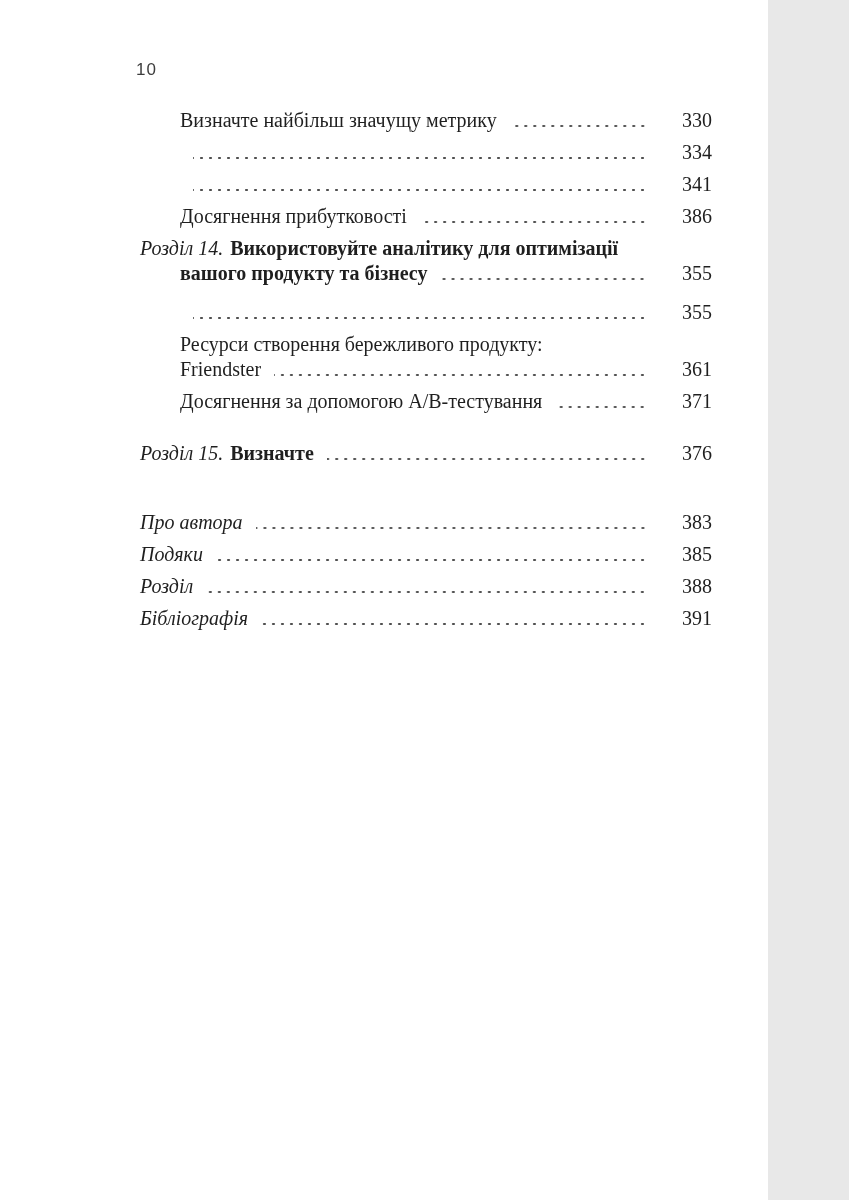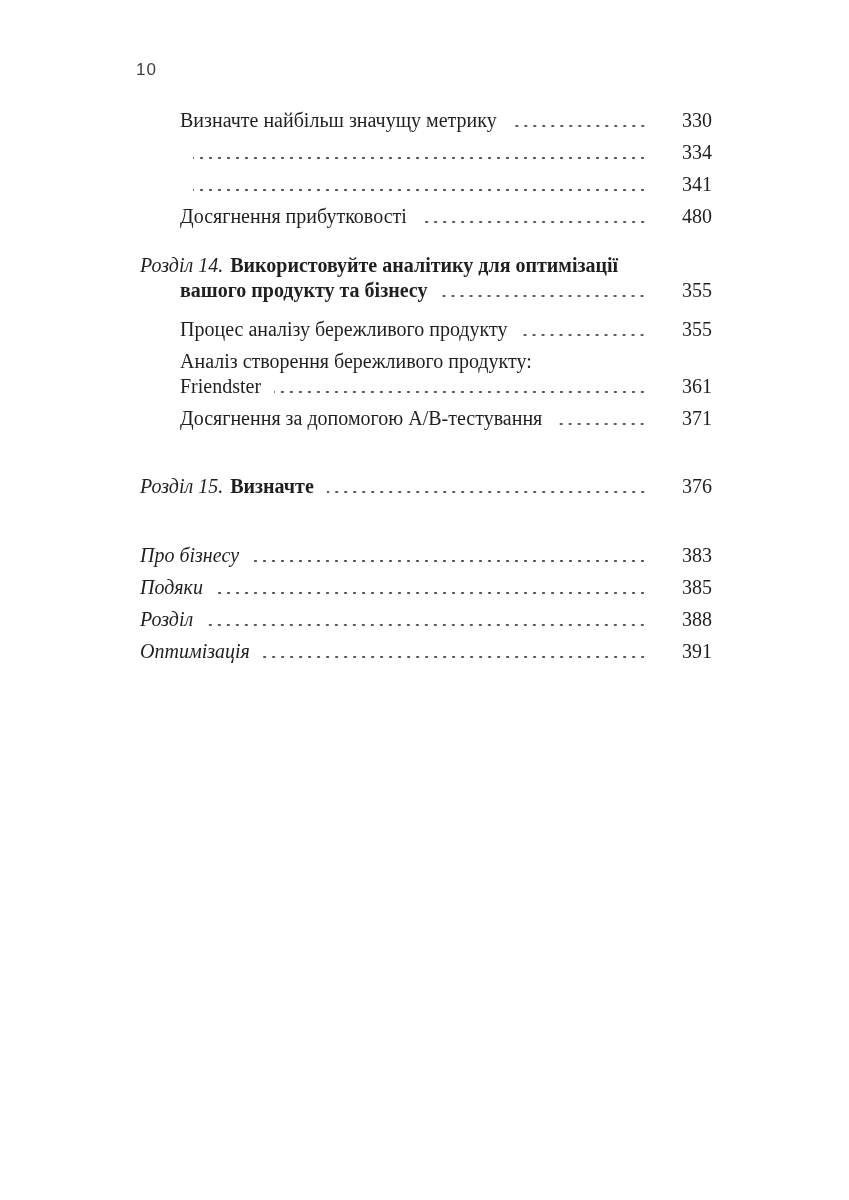--- a/index.html
+++ b/index.html
@@ -2,21 +2,21 @@
 <html><head>
 <meta charset="utf-8">
 <style>
   html, body {
     margin: 0;
     padding: 0;
     background: #e8e8e8;
   }
   .page {
     position: relative;
-    width: 849px;
+    width: 768px;
     height: 1200px;
     background: #ffffff;
     overflow: hidden;
     font-family: "Liberation Serif", "DejaVu Serif", serif;
     color: #1f1f1f;
   }
   .folio {
     position: absolute;
     left: 136px;
     top: 60px;
@@ -62,23 +62,23 @@
     background-repeat: repeat-x;
     background-position: right center;
     min-width: 12px;
   }
   .pg {
     flex: 0 0 auto;
     width: 65px;
     text-align: right;
     white-space: nowrap;
   }
-  .gap-ch14 { margin-top: 17px; }
+  .gap-ch14 { }
   .gap-sm  { margin-top: 7px; }
-  .gap-ch15 { margin-top: 36px; }
+  .gap-ch15 { margin-top: 20px; }
   .gap-back { margin-top: 37px; }
 </style>
 </head>
 <body>
 
 <div class="page">
 
   <div class="folio">10</div>
 
   <div class="toc">
@@ -95,42 +95,41 @@
     </div>
 
     <div class="entry row indent">
       <span class="leader"></span>
       <span class="pg">341</span>
     </div>
 
     <div class="entry row indent">
       <span class="t">Досягнення прибутковості</span>
       <span class="leader"></span>
-      <span class="pg">480</span>
+      <span class="pg">386</span>
     </div>
 
     <div class="entry gap-ch14">
       <div>
         <span class="prefix">Розділ 14.</span><span class="bold">Використовуйте аналітику для оптимізації</span>
       </div>
       <div class="row indent">
         <span class="t bold">вашого продукту та бізнесу</span>
         <span class="leader"></span>
         <span class="pg">355</span>
       </div>
     </div>
 
     <div class="entry row indent gap-sm">
-      <span class="t">Процес аналізу бережливого продукту</span>
       <span class="leader"></span>
       <span class="pg">355</span>
     </div>
 
     <div class="entry">
-      <div class="indent">Аналіз створення бережливого продукту:</div>
+      <div class="indent">Ресурси створення бережливого продукту:</div>
       <div class="row indent">
         <span class="t">Friendster</span>
         <span class="leader"></span>
         <span class="pg">361</span>
       </div>
     </div>
 
     <div class="entry row indent">
       <span class="t">Досягнення за допомогою A/B-тестування</span>
       <span class="leader"></span>
@@ -138,37 +137,37 @@
     </div>
 
     <div class="entry row gap-ch15">
       <span class="prefix">Розділ 15.</span>
       <span class="t bold">Визначте</span>
       <span class="leader"></span>
       <span class="pg">376</span>
     </div>
 
     <div class="entry row gap-back">
-      <span class="t italic">Про бізнесу</span>
+      <span class="t italic">Про автора</span>
       <span class="leader"></span>
       <span class="pg">383</span>
     </div>
 
     <div class="entry row">
       <span class="t italic">Подяки</span>
       <span class="leader"></span>
       <span class="pg">385</span>
     </div>
 
     <div class="entry row">
       <span class="t italic">Розділ</span>
       <span class="leader"></span>
       <span class="pg">388</span>
     </div>
 
     <div class="entry row">
-      <span class="t italic">Оптимізація</span>
+      <span class="t italic">Бібліографія</span>
       <span class="leader"></span>
       <span class="pg">391</span>
     </div>
 
   </div>
 </div>
 
 </body></html>

